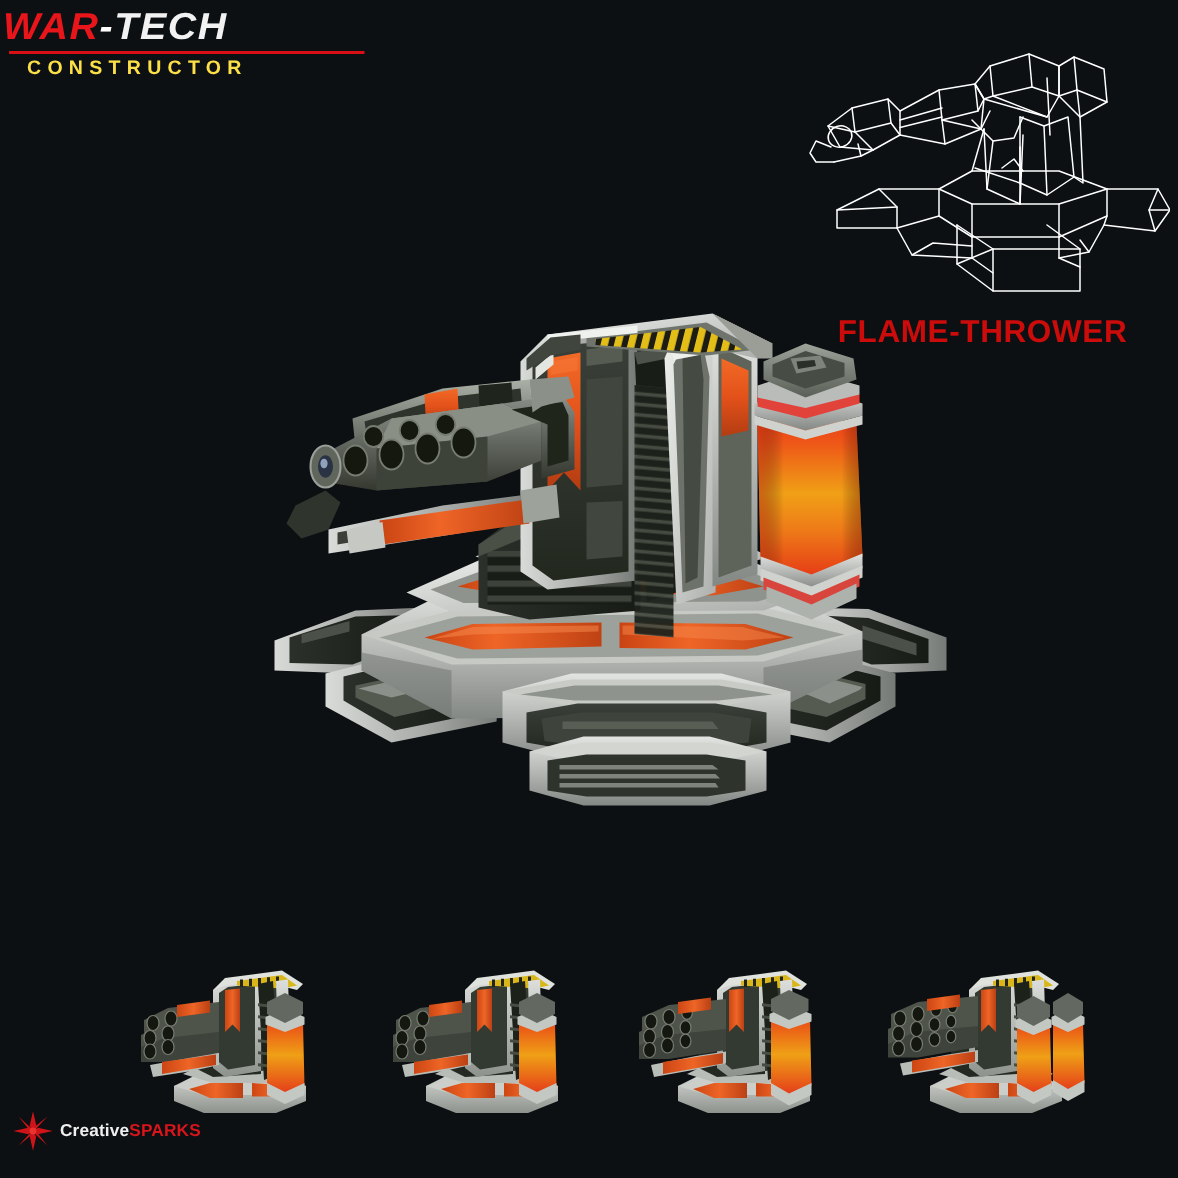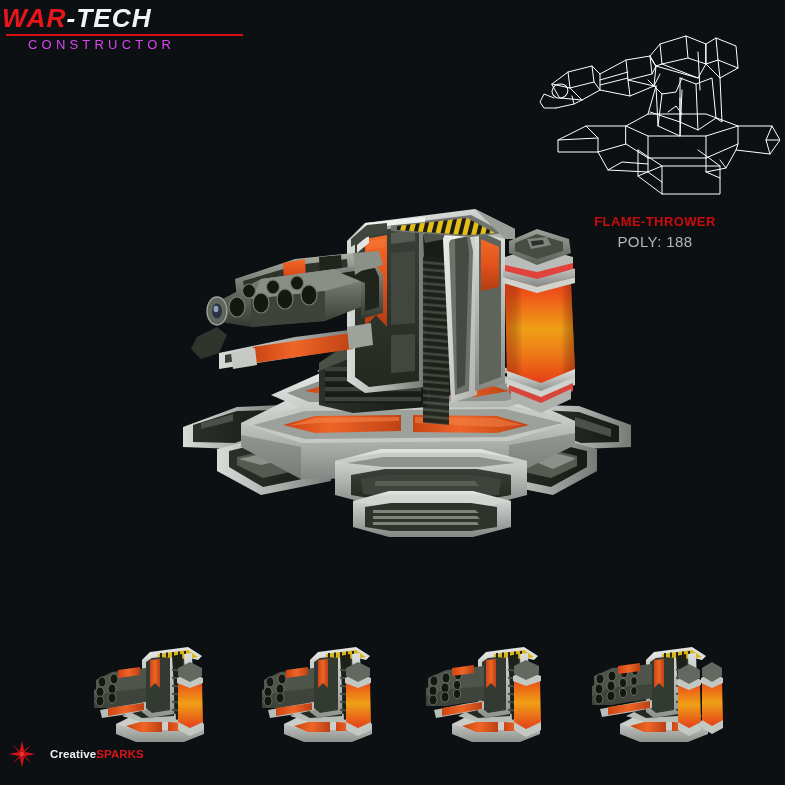--- a/index.html
+++ b/index.html
@@ -43,27 +43,26 @@
     left: 4px;
     top: 30px;
     width: 237px;
     height: 2px;
     background: #d81016;
   }
   #brand-sub {
     position: absolute;
     left: 16px;
     top: 33px;
-    color: #d946ef;
+    color: #fde047;
     font-size: 13px;
-    font-weight: 400;
+    font-weight: 700;
     letter-spacing: 4.2px;
     white-space: nowrap;
     font-family: "Liberation Sans", sans-serif;
-    margin-left: 10px;
   }
 
   
   #wireframe-panel {
     position: absolute;
     left: 530px;
     top: 22px;
     width: 250px;
     height: 240px;
   }
@@ -71,21 +70,21 @@
   #wireframe-caption {
     position: absolute;
     left: 0;
     top: 190px;
     width: 250px;
     text-align: center;
   }
   #wf-title {
     display: block;
     color: #cc0b0b;
-    font-size: 13px;
+    font-size: 21px;
     font-weight: 700;
     letter-spacing: 0.4px;
     line-height: 20px;
   }
   #wf-poly {
     display: block;
     color: #b4b7b9;
     font-size: 15px;
     font-weight: 400;
     letter-spacing: 0.4px;
@@ -131,21 +130,21 @@
     top: 740px;
     height: 28px;
     display: flex;
     align-items: center;
   }
   #spark-icon { width: 28px; height: 28px; display:block; }
   #studio-name {
     font-size: 11.5px;
     font-weight: 700;
     letter-spacing: 0.1px;
-    margin-left: 14px;
+    margin-left: 4px;
     white-space: nowrap;
   }
   #studio-creative { color: #efefef; }
   #studio-sparks  { color: #d8151b; }
 </style>
 </head>
 <body>
 
 <div id="brand">
   <div id="brand-wordmark">
@@ -222,21 +221,20 @@
       <path d="M118 150 L132 160"></path>
       <path d="M176 150 L190 156"></path>
 
       <path d="M118 92 L126 64"></path>
       <path d="M120 90 L150 100"></path>
       <path d="M152 92 L146 84 L138 90"></path>
     </g>
   </svg>
   <div id="wireframe-caption">
     <span id="wf-title">FLAME-THROWER</span>
-    <span id="wf-poly">POLY: 188</span>
   </div>
 </div>
 
 <div id="model-viewport">
 <svg class="model-svg" width="465" height="370" viewBox="0 0 465 370">
   <defs>
     <linearGradient id="gMetalV" x1="0" y1="0" x2="0" y2="1">
       <stop offset="0" stop-color="#e2e4e1"></stop>
           <stop offset="0.5" stop-color="#b5b8b4"></stop>
           <stop offset="1" stop-color="#848884"></stop>

